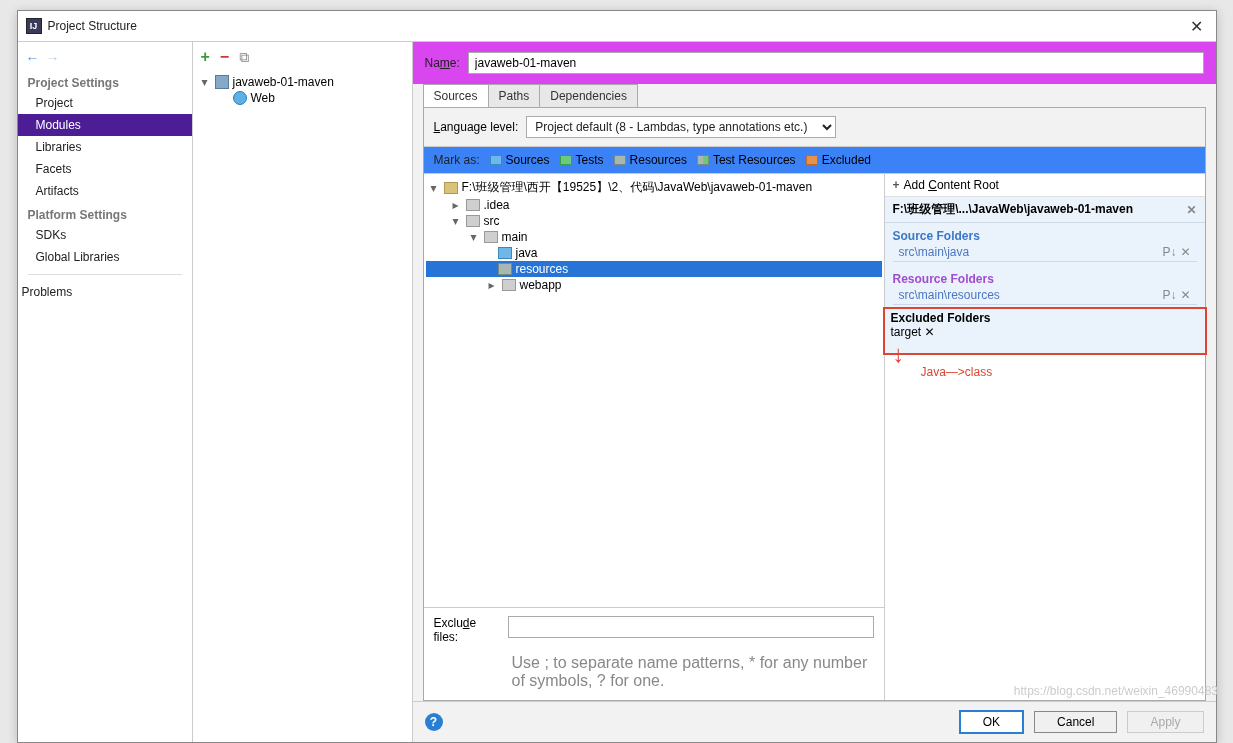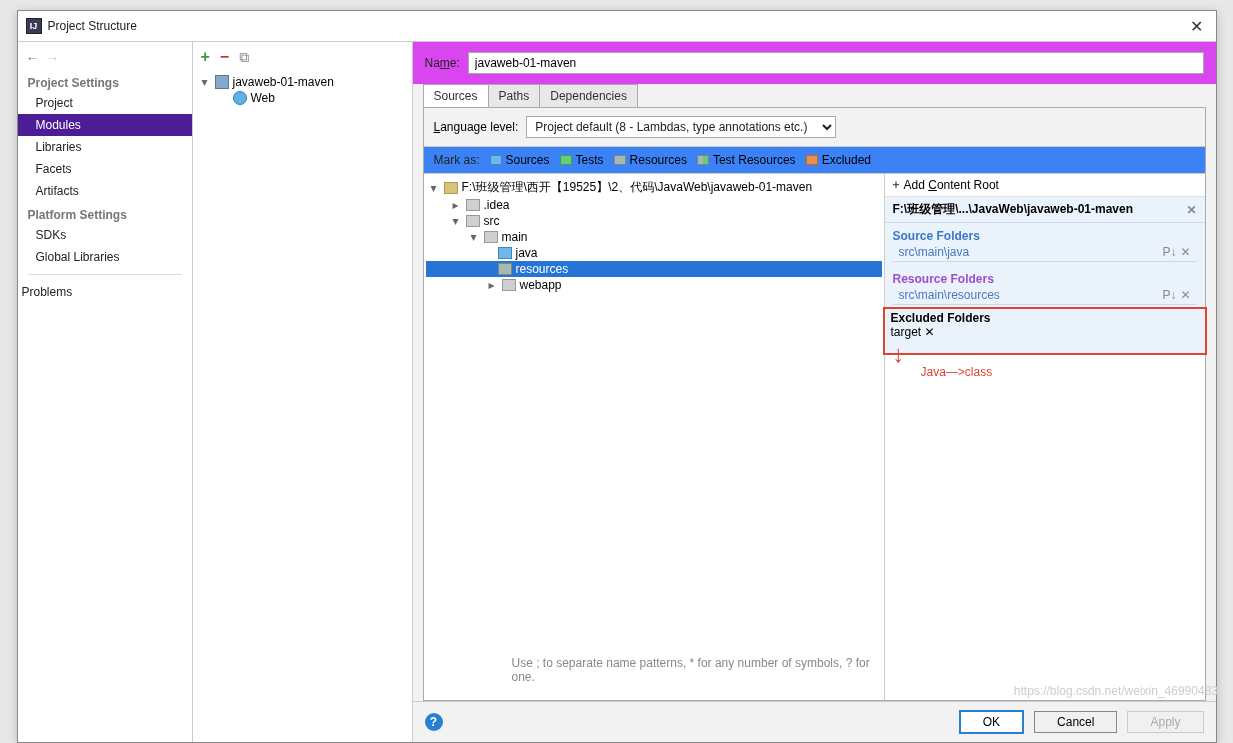--- a/index.html
+++ b/index.html
@@ -65,21 +65,21 @@
 .trow{display:flex; align-items:center; gap:4px; padding:1px 2px;}
 .trow .arr{color:#666; width:12px; text-align:center;}
 .trow .fico2{width:14px; height:12px; background:#d9c27a; border:1px solid #b09a50;}
 .trow .fico2.generic{background:#cfcfcf; border-color:#999;}
 .trow .fico2.blue{background:#6fb7e8; border-color:#3a8ac2;}
 .trow .fico2.res{background:#a8b8b0; border-color:#7a8a82;}
 .trow.selected{background:#2675d6; color:#fff;}
 .ind{display:inline-block;}
 .exclude-row{padding:8px 10px; border-top:1px solid #ccc; display:flex; align-items:flex-start; gap:6px; background:#fff;}
 .exclude-row input{width:380px; border:1px solid #aaa; padding:3px;}
-.exclude-hint{color:#888; padding:2px 10px 16px 88px; font-size:12px;}
+.exclude-hint{color:#888; padding:2px 10px 10px 88px; font-size:16px;}
 
 .right-panel{width:320px; background:#fff; display:flex; flex-direction:column; position:relative; min-height:0;}
 .add-root{padding:4px 8px; display:flex; align-items:center; gap:4px; border-bottom:1px solid #e0e0e0;}
 .add-root .plus{font-weight:bold; color:#555;}
 .add-root .u{text-decoration:underline;}
 .root-path{background:#eaf2fb; padding:4px 8px; display:flex; align-items:center; font-weight:bold; border-bottom:1px solid #d0dae6;}
 .root-path .x{margin-left:auto; color:#888; cursor:pointer;}
 .folder-section{background:#eaf2fb; padding:2px 8px 4px 8px;}
 .folder-section .hdr{font-weight:bold; padding:4px 0 0 0;}
 .folder-section .hdr.blue{color:#3a78c8;}
@@ -228,20 +228,24 @@
                 <span class="fico2 res"></span>
                 <span>resources</span>
               </div>
               <div class="trow">
                 <span class="ind" style="width:54px"></span>
                   <span class="arr">▸</span>
                 <span class="fico2 generic"></span>
                 <span>webapp</span>
               </div>
             </div>
+            <div class="exclude-row">
+              <label>Exclu<span style="text-decoration:underline">d</span>e files:</label>
+              <input type="text" value="" style="">
+            </div>
             <div class="exclude-hint">Use ; to separate name patterns, * for any number of symbols, ? for one.</div>
           </div>
 
           <div class="right-panel">
             <div class="add-root">
               <span class="plus">+</span>
               <span>Add <span class="u">C</span>ontent Root</span>
             </div>
             <div class="root-path">
               <span>F:\班级管理\...\JavaWeb\javaweb-01-maven</span>

